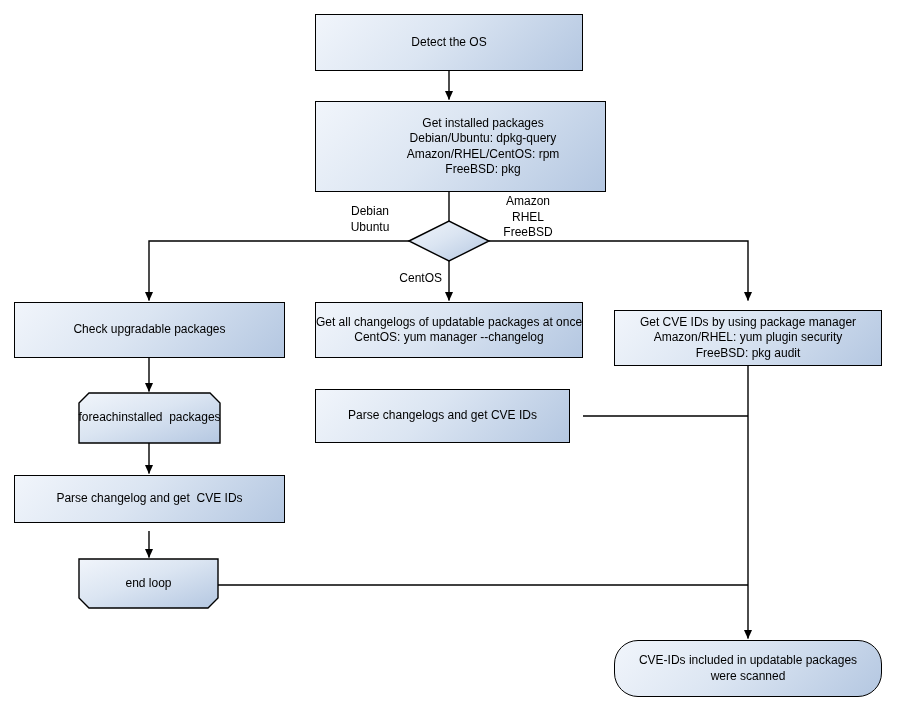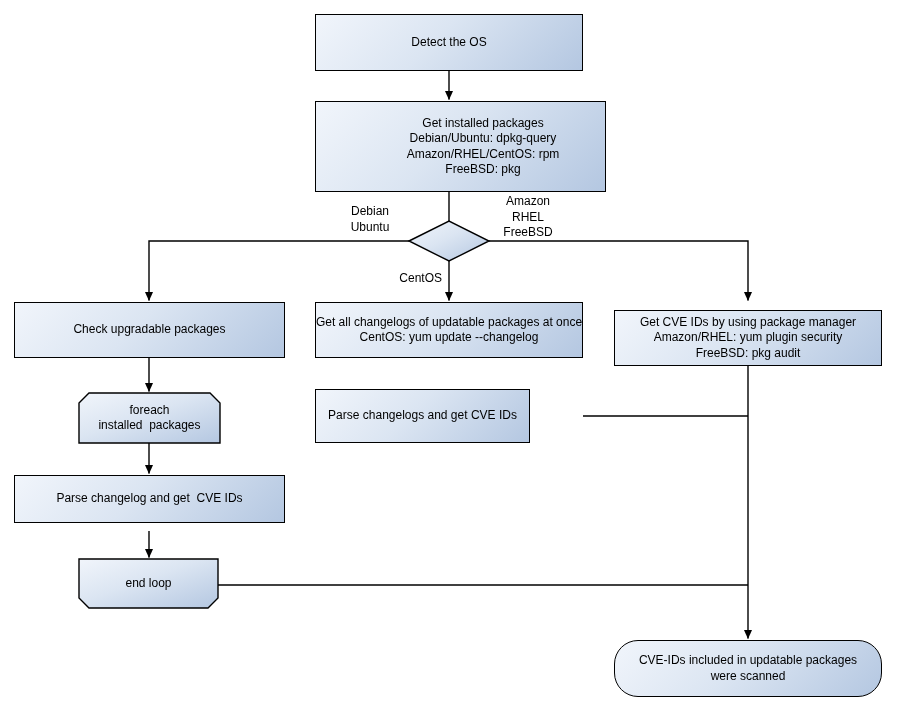--- a/index.html
+++ b/index.html
@@ -10,21 +10,21 @@
   }
   svg.wires{position:absolute;left:0;top:0;width:898px;height:712px;}
   .node{
     position:absolute;box-sizing:border-box;
     border:1.4px solid #000;
     background:linear-gradient(135deg,#f1f5fb 0%,#dbe5f2 45%,#b4c7e1 100%);
     display:flex;flex-direction:column;justify-content:center;align-items:center;
     text-align:center;font-size:12px;line-height:15.5px;padding:1px 2px;
   }
   .overlay{
-    position:absolute;display:flex;flex-direction:column;justify-content:center;
+    position:absolute;display:flex;flex-direction:row;justify-content:center;
     align-items:center;text-align:center;font-size:12px;line-height:15.5px;
     background:transparent;pointer-events:none;
   }
   .line{white-space:pre;}
   .edge-label{position:absolute;font-size:12px;line-height:15.5px;}
   .ta-c{text-align:center;}
   .ta-r{text-align:right;}
 </style>
 </head>
 <body>
@@ -72,30 +72,30 @@
     <div class="line">Amazon/RHEL/CentOS: rpm</div>
     <div class="line">FreeBSD: pkg</div>
   </div>
 
   <div class="node" style="left:14px;top:302px;width:271px;height:56px;">
     <div class="line">Check upgradable packages</div>
   </div>
 
   <div class="node" style="left:315px;top:302px;width:268px;height:56px;padding:15px 0;">
     <div class="line">Get all changelogs of updatable packages at once</div>
-    <div class="line">CentOS: yum update --changelog</div>
+    <div class="line">CentOS: yum manager --changelog</div>
   </div>
 
   <div class="node" style="left:614px;top:302px;width:268px;height:56px;margin-top:8px;">
     <div class="line">Get CVE IDs by using package manager</div>
     <div class="line">Amazon/RHEL: yum plugin security</div>
     <div class="line">FreeBSD: pkg audit</div>
   </div>
 
-  <div class="node" style="left:315px;top:389px;width:215px;height:54px;">
+  <div class="node" style="left:315px;top:389px;width:255px;height:54px;">
     <div class="line">Parse changelogs and get CVE IDs</div>
   </div>
 
   <div class="node" style="left:14px;top:475px;width:271px;height:48px;">
     <div class="line">Parse changelog and get  CVE IDs</div>
   </div>
 
   <div class="node" style="left:614px;top:640px;width:268px;height:57px;border-radius:24px;">
     <div class="line">CVE-IDs included in updatable packages</div>
     <div class="line">were scanned</div>

